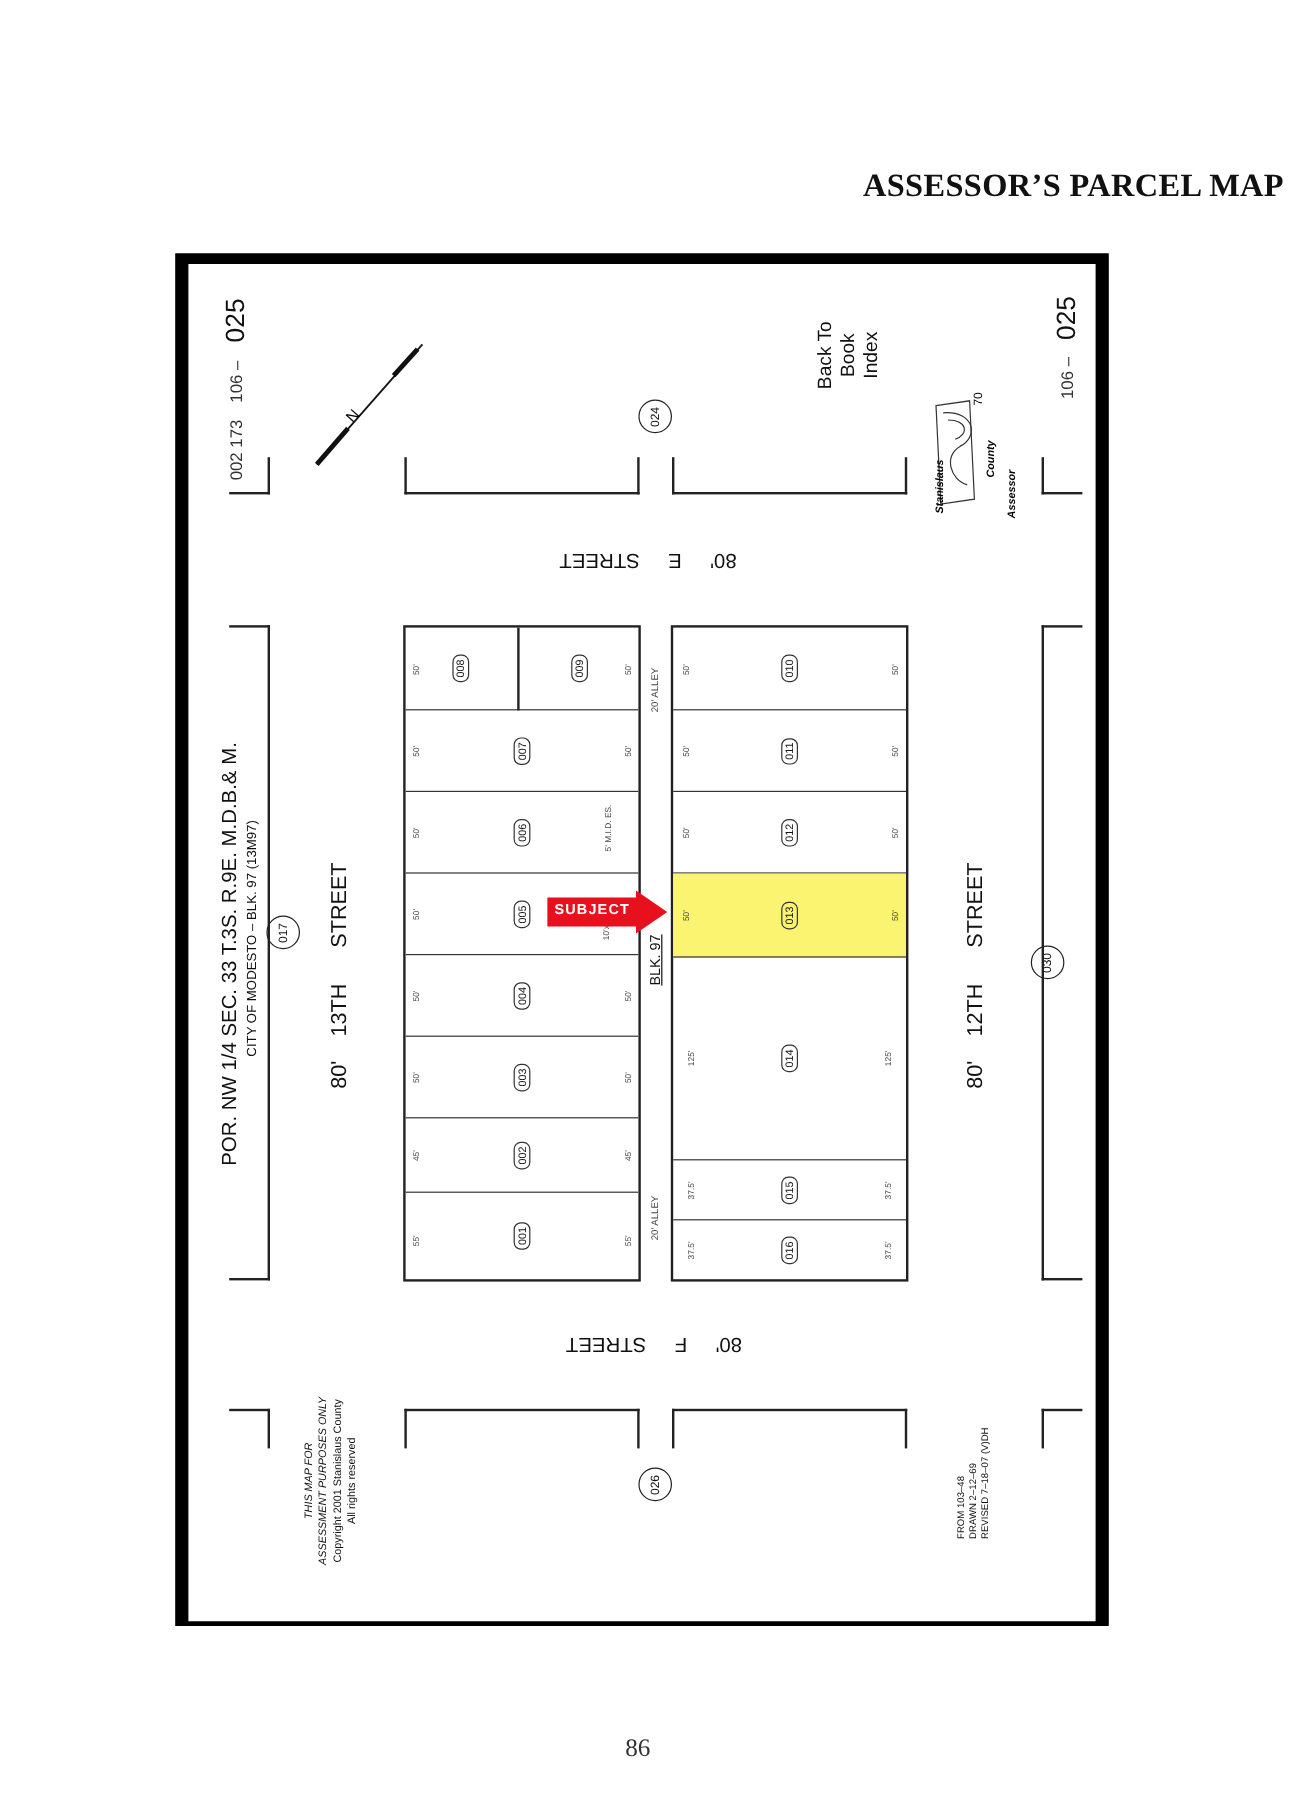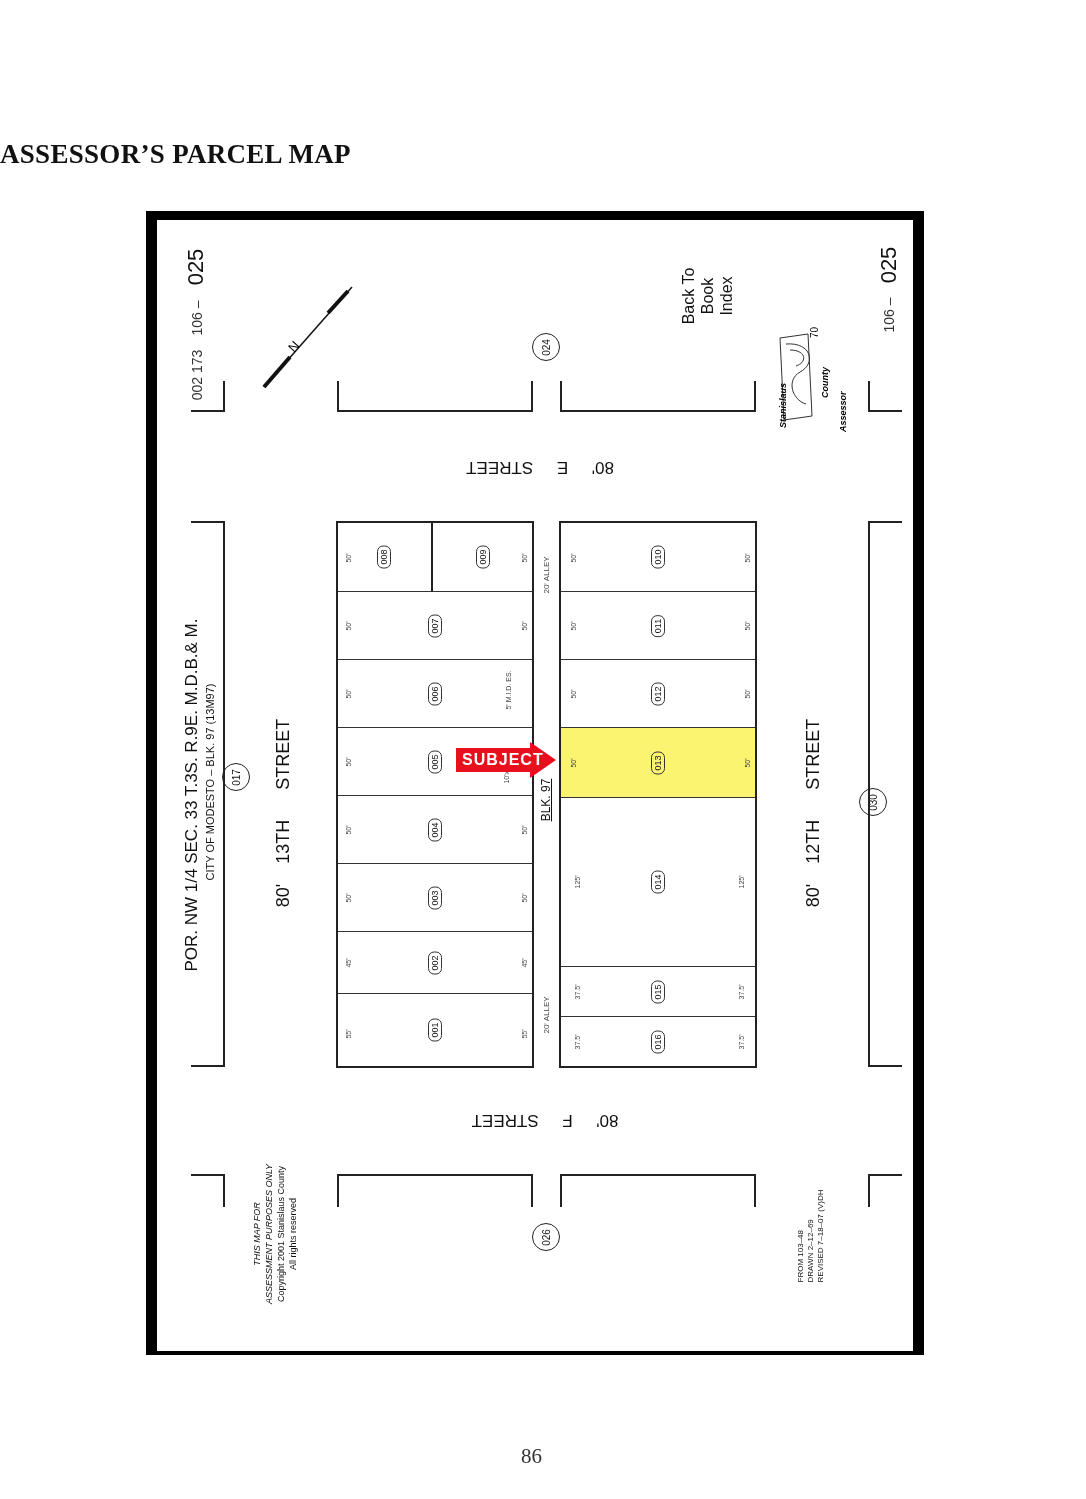--- a/index.html
+++ b/index.html
@@ -1,17 +1,17 @@
 <!DOCTYPE html>
 <html><head>
 <meta charset="utf-8">
 <style>
   html,body{margin:0;padding:0;background:#fff;}
   body{width:1086px;height:1499px;position:relative;overflow:hidden;font-family:"Liberation Sans",sans-serif;color:#111;}
-  .title{position:absolute;left:0;top:139px;width:1070px;text-align:left;font-family:"Liberation Serif",serif;font-weight:bold;font-size:27px;letter-spacing:0.3px;}
+  .title{position:absolute;left:0;top:139px;width:1070px;text-align:right;font-family:"Liberation Serif",serif;font-weight:bold;font-size:27px;letter-spacing:0.3px;}
   .pagenum{position:absolute;left:0;top:1444px;width:1063px;text-align:center;font-family:"Liberation Serif",serif;font-size:21px;color:#333;}
   .frame{position:absolute;left:146px;top:211px;width:778px;height:1144px;box-sizing:border-box;border-style:solid;border-color:#000;border-width:9px 11px 4px 11px;background:#fff;}
   .abs{position:absolute;}
   .rot{position:absolute;white-space:nowrap;transform-origin:center center;transform:translate(-50%,-50%) rotate(-90deg);}
   .rot180{position:absolute;white-space:nowrap;transform:translate(-50%,-50%) rotate(180deg);}
   .hline{position:absolute;height:2px;background:#222;}
   .vline{position:absolute;width:2px;background:#222;}
   .block{position:absolute;border:2px solid #222;box-sizing:border-box;}
   .lot{position:absolute;left:0;right:0;border-bottom:1.5px solid #333;box-sizing:border-box;}
   .lot:last-child{border-bottom:none;}
@@ -187,21 +187,21 @@
   <div class="lot" style="top:494px;height:49px;">
     <div class="apn">016</div>
     <div class="dim" style="left:16px;top:25px;">37.5'</div>
     <div class="dim" style="left:180px;top:25px;">37.5'</div>
   </div>
 </div>
 
 <svg class="subject-arrow" viewBox="0 0 100 36">
   <polygon points="0,6 74,6 74,0 100,18 74,36 74,30 0,30" fill="#e8101c"></polygon>
 </svg>
-<div class="abs" style="left:462px;top:751px;font-size:16px;font-weight:bold;color:#fff;letter-spacing:1px;">SUBJECT</div>
+<div class="abs" style="left:462px;top:751px;font-size:12px;font-weight:bold;color:#fff;letter-spacing:1px;">SUBJECT</div>
 
 <div class="rot180" style="left:545px;top:1120px;font-size:17px;">
   <span>80'</span>&nbsp;&nbsp;&nbsp;&nbsp;&nbsp;<span>F</span>&nbsp;&nbsp;&nbsp;&nbsp;&nbsp;<span>STREET</span>
 </div>
 
 <div class="hline" style="left:191px;top:1174px;width:34px;"></div>
 <div class="vline" style="left:223px;top:1174px;height:33px;"></div>
 <div class="hline" style="left:337px;top:1174px;width:196px;"></div>
 <div class="vline" style="left:337px;top:1174px;height:33px;"></div>
 <div class="vline" style="left:531px;top:1174px;height:33px;"></div>

